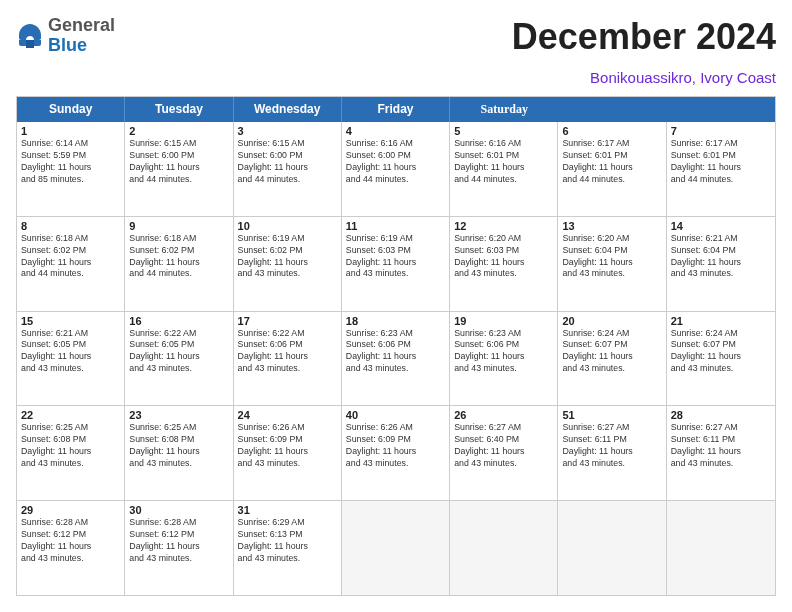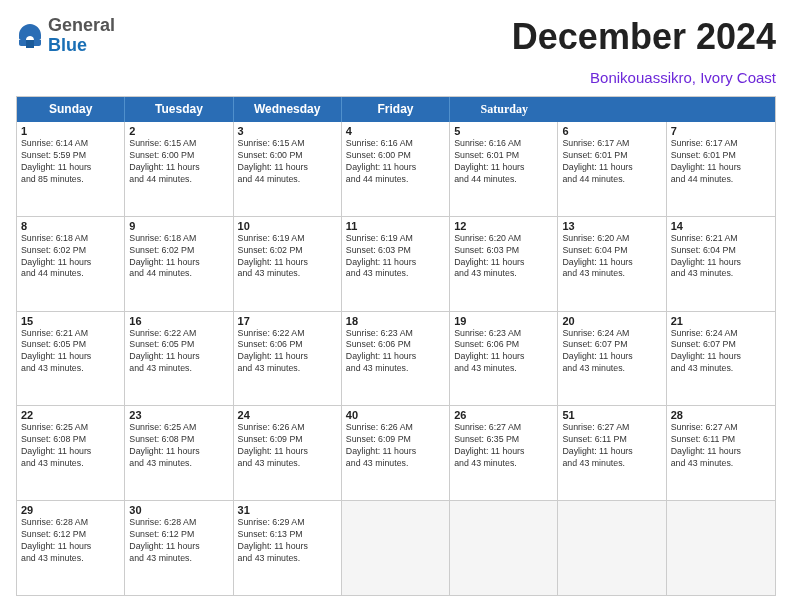--- a/index.html
+++ b/index.html
@@ -321,21 +321,21 @@
           <div class="cal-cell">
             <span class="day-num">40</span>
             <div class="cell-text">Sunrise: 6:26 AM</div>
             <div class="cell-text">Sunset: 6:09 PM</div>
             <div class="cell-text">Daylight: 11 hours</div>
             <div class="cell-text">and 43 minutes.</div>
           </div>
           <div class="cal-cell">
             <span class="day-num">26</span>
             <div class="cell-text">Sunrise: 6:27 AM</div>
-            <div class="cell-text">Sunset: 6:35 PM</div>
+            <div class="cell-text">Sunset: 6:40 PM</div>
             <div class="cell-text">Daylight: 11 hours</div>
             <div class="cell-text">and 43 minutes.</div>
           </div>
           <div class="cal-cell">
             <span class="day-num">51</span>
             <div class="cell-text">Sunrise: 6:27 AM</div>
             <div class="cell-text">Sunset: 6:11 PM</div>
             <div class="cell-text">Daylight: 11 hours</div>
             <div class="cell-text">and 43 minutes.</div>
           </div>

